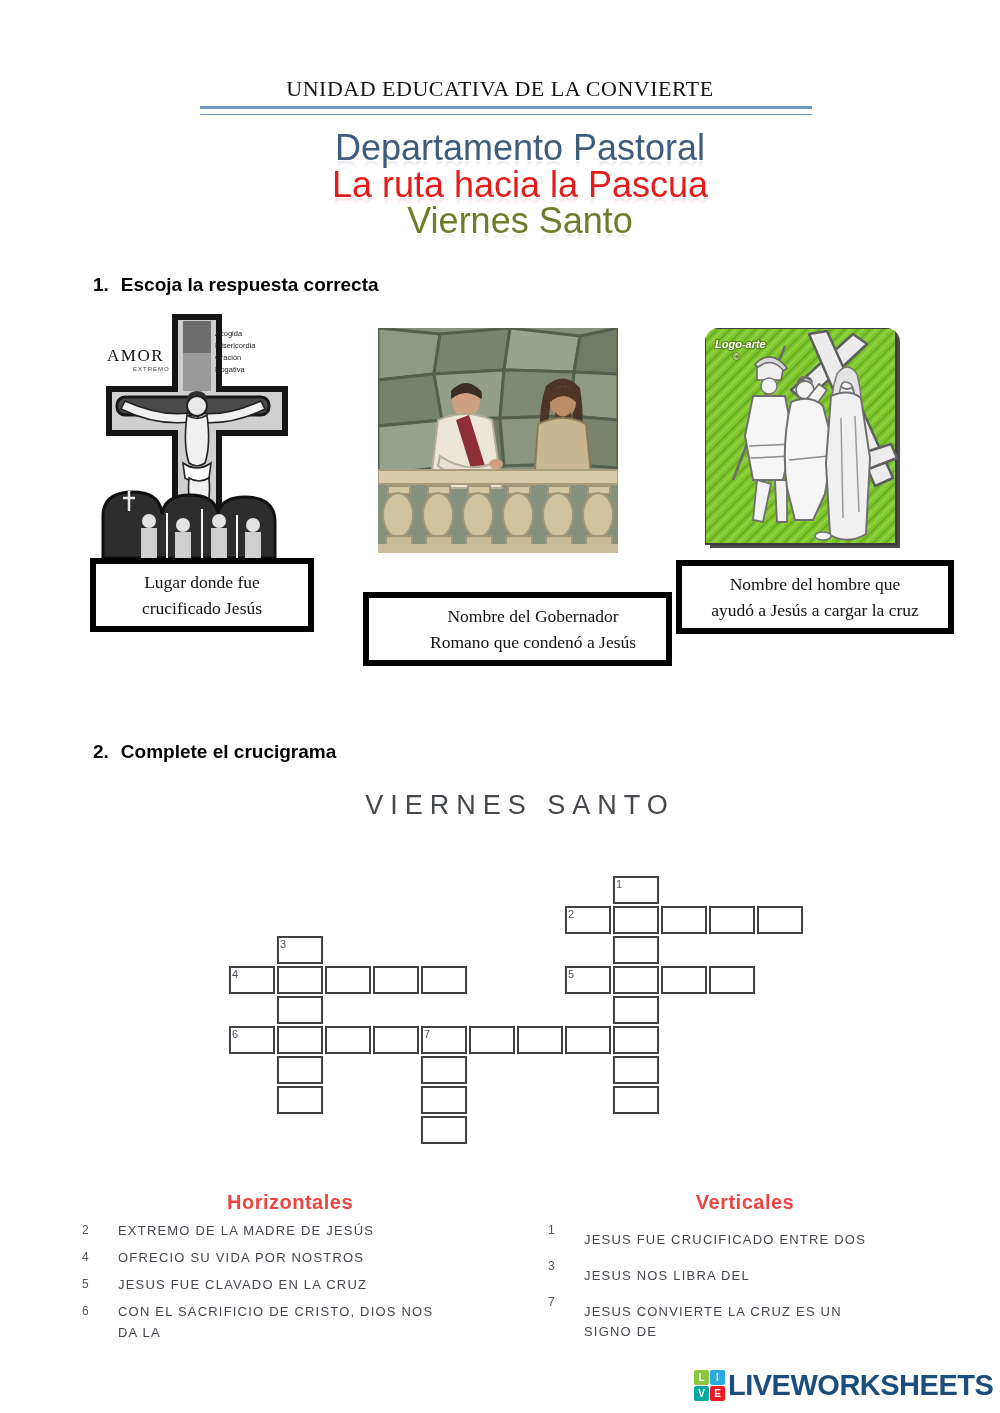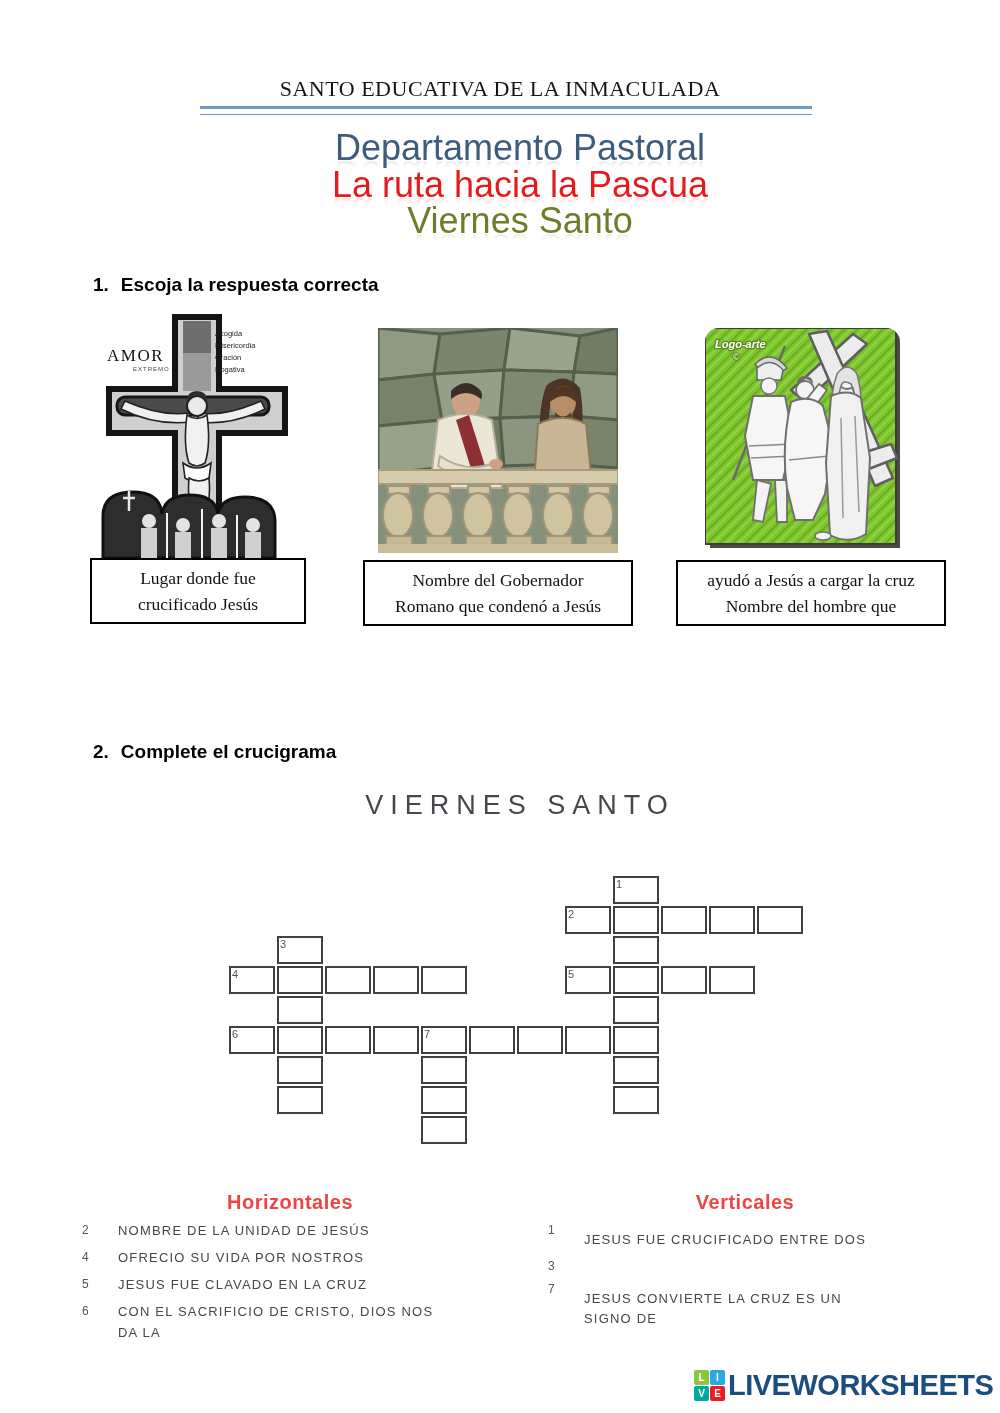--- a/index.html
+++ b/index.html
@@ -14,21 +14,21 @@
   .subtitle{position:absolute;left:40px;width:960px;text-align:center;font-size:36px;font-weight:500;
     -webkit-box-reflect:below -17px linear-gradient(rgba(0,0,0,0) 62%, rgba(0,0,0,.30));}
   .sub1{top:127px;} .sub2{top:164px;} .sub3{top:200px;}
 
   
   .sec-heading{position:absolute;left:93px;display:flex;gap:12px;font-size:19px;font-weight:bold;color:#000;}
   .sec1{top:274px;} .sec2{top:741px;}
 
   
   .card-img{position:absolute;overflow:hidden;}
-  .caption{position:absolute;border:2px solid #000000;background:#fff;display:flex;flex-direction:column;
+  .caption{position:absolute;border:6px solid #000000;background:#fff;display:flex;flex-direction:column;
     justify-content:center;text-align:center;font-family:"Liberation Serif",serif;font-size:17.5px;
     color:#111;line-height:1.5;}
 
   
   .puzzle-title{position:absolute;left:0;top:790px;width:1040px;text-align:center;
     font-size:27px;letter-spacing:7px;color:#44474b;font-weight:500;}
   #grid{position:absolute;left:0;top:0;width:1000px;height:1413px;pointer-events:none;}
   .cw-cell{position:absolute;width:46px;height:28px;box-sizing:border-box;border:2px solid #414141;
     background:#fff;pointer-events:auto;}
   .cw-num{position:absolute;left:1px;top:0px;font-size:11px;color:#4c5566;line-height:12px;}
@@ -49,21 +49,21 @@
   .lw-icon{display:grid;grid-template-columns:15px 15px;grid-template-rows:15px 15px;gap:1px;}
   .lw-sq{display:flex;align-items:center;justify-content:center;border-radius:2px;
     color:#fff;font-size:10px;font-weight:bold;line-height:1;}
   .lw-text{font-size:29px;font-weight:bold;color:#1b4d7e;letter-spacing:-0.5px;}
 </style>
 </head>
 <body>
 
 <div class="page">
 
-  <div class="school-title">SANTO EDUCATIVA DE LA INMACULADA</div>
+  <div class="school-title">UNIDAD EDUCATIVA DE LA CONVIERTE</div>
   <div class="double-rule"></div>
   <div class="subtitle sub1" style="color:#3e5d7d">Departamento Pastoral</div>
   <div class="subtitle sub2" style="color:#e31b1b">La ruta hacia la Pascua</div>
   <div class="subtitle sub3" style="color:#6f7c2c">Viernes Santo</div>
 
   <div class="sec-heading sec1">
     <span>1.</span>
     <span>Escoja la respuesta correcta</span>
   </div>
 
@@ -217,27 +217,27 @@
 
       <text x="10" y="20" font-size="11" font-weight="bold" font-style="italic" fill="#ffffff" stroke="#5a8a1a" stroke-width="2.5" paint-order="stroke">Logo-arte</text>
       <text x="28" y="32" font-size="9" fill="#ffffff" stroke="#5a8a1a" stroke-width="2" paint-order="stroke">©</text>
     </svg>
   </div>
 
   <div class="caption" style="left:90px;top:558px;width:212px;height:62px;">
     <span>Lugar donde fue</span>
     <span>crucificado Jesús</span>
   </div>
-  <div class="caption" style="left:363px;top:560px;width:266px;height:62px;">
+  <div class="caption" style="left:363px;top:592px;width:266px;height:62px;padding-left:31px;">
     <span>Nombre del Gobernador</span>
     <span>Romano que condenó a Jesús</span>
   </div>
   <div class="caption" style="left:676px;top:560px;width:266px;height:62px;">
+    <span>Nombre del hombre que</span>
     <span>ayudó a Jesús a cargar la cruz</span>
-    <span>Nombre del hombre que</span>
   </div>
 
   <div class="sec-heading sec2">
     <span>2.</span>
     <span>Complete el crucigrama</span>
   </div>
   <div class="puzzle-title">VIERNES SANTO</div>
 
   <div id="grid">
       <div class="cw-cell" style="left: 613px; top: 876px;">
@@ -289,21 +289,21 @@
       <div class="cw-cell" style="left: 421px; top: 1086px;"></div>
       <div class="cw-cell" style="left: 613px; top: 1086px;"></div>
       <div class="cw-cell" style="left: 421px; top: 1116px;"></div>
     </div>
 
   <div class="clue-heading h">Horizontales</div>
   <div class="clue-heading v">Verticales</div>
   <div class="clue-list h" id="clues-h">
       <div class="clue-row">
         <span class="clue-num">2</span>
-        <span class="clue-text">NOMBRE DE LA UNIDAD DE JESÚS</span>
+        <span class="clue-text">EXTREMO DE LA MADRE DE JESÚS</span>
       </div>
       <div class="clue-row">
         <span class="clue-num">4</span>
         <span class="clue-text">OFRECIO SU VIDA POR NOSTROS</span>
       </div>
       <div class="clue-row">
         <span class="clue-num">5</span>
         <span class="clue-text">JESUS FUE CLAVADO EN LA CRUZ</span>
       </div>
       <div class="clue-row">
@@ -311,20 +311,21 @@
         <span class="clue-text">CON EL SACRIFICIO DE CRISTO, DIOS NOS DA LA</span>
       </div>
     </div>
   <div class="clue-list v" id="clues-v">
       <div class="clue-row">
         <span class="clue-num">1</span>
         <span class="clue-text">JESUS FUE CRUCIFICADO ENTRE DOS</span>
       </div>
       <div class="clue-row">
         <span class="clue-num">3</span>
+        <span class="clue-text">JESUS NOS LIBRA DEL</span>
       </div>
       <div class="clue-row">
         <span class="clue-num">7</span>
         <span class="clue-text">JESUS CONVIERTE LA CRUZ ES UN SIGNO DE</span>
       </div>
     </div>
 
   <div class="lw-logo">
     <span class="lw-icon" id="lw-icon">
         <span class="lw-sq" style="background: rgb(140, 198, 63);">L</span>

